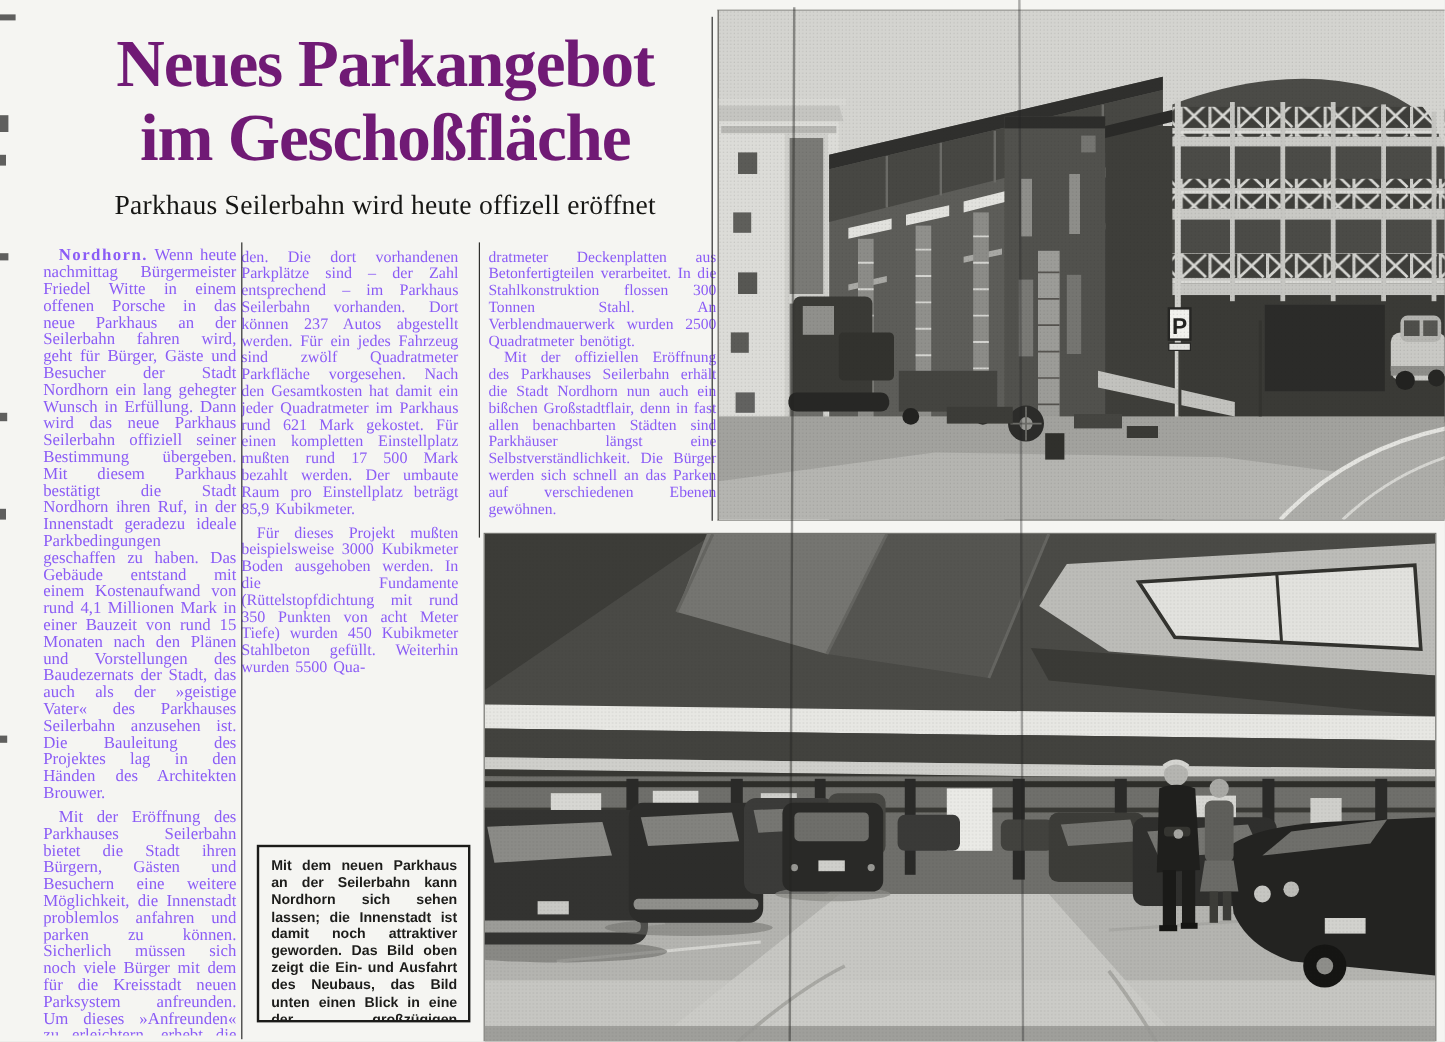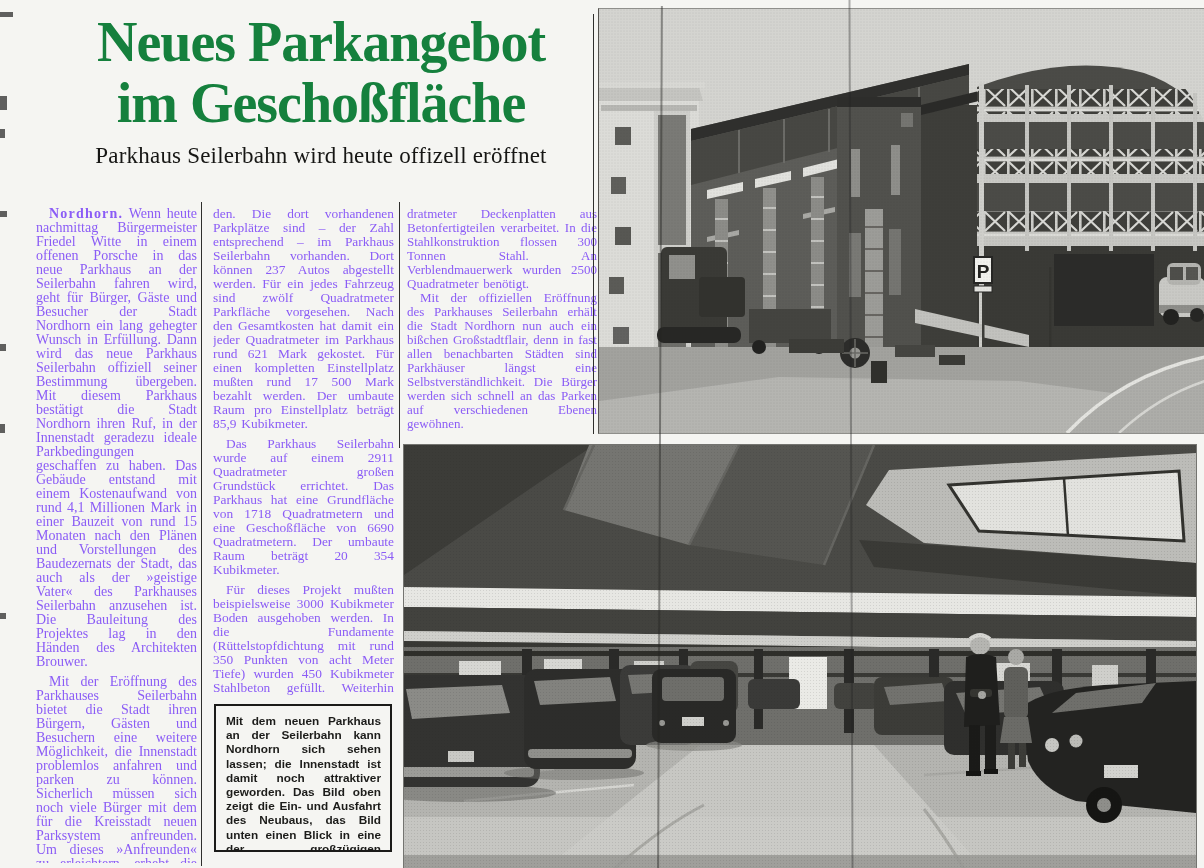--- a/index.html
+++ b/index.html
@@ -1,30 +1,30 @@
 <!DOCTYPE html>
 <html><head>
 <meta charset="utf-8">
 <style>
   html,body{margin:0;padding:0;background:#e8e8e5;}
   .page{position:relative;width:1204px;height:868px;background:#f5f5f2;overflow:hidden;
         font-family:"Liberation Serif",serif;color:#1f1f1d;}
   
   .headline-block{position:absolute;left:40px;top:12px;width:562px;text-align:center;}
-  .headline{margin:0;font-weight:bold;font-size:56px;line-height:61px;letter-spacing:-1px;color:#15803d;}
+  .headline{margin:12px;font-weight:bold;font-size:56px;line-height:61px;letter-spacing:-1px;color:#701a75;}
   .headline span{display:block;}
   .subheadline{margin-top:9px;font-weight:normal;font-size:23px;letter-spacing:.2px;color:#16161_4;color:#161614;}
   
   .col{position:absolute;top:207px;text-align:justify;font-size:13.4px;line-height:14px;
        overflow:hidden;word-spacing:1.5px;color:#8b5cf6;}
   .col p{margin:0;}
   .col p.sp{margin-top:6px;}
   .col p.indent{text-indent:13px;}
   .col1{left:36px;width:161px;height:656px;font-size:14px;}
-  .col2{left:213px;width:181px;height:490px;}
+  .col2{left:201px;width:181px;height:490px;}
   .col3{left:407px;width:190px;height:232px;font-size:13px;}
   .lead{font-weight:bold;letter-spacing:1.2px;}
   
   .caption-box{position:absolute;left:214px;top:704px;width:178px;height:148px;box-sizing:border-box;
        border:2.5px solid #1b1b19;padding:8px 9px 5px 10px;overflow:hidden;
        font-family:"Liberation Sans",sans-serif;font-weight:bold;font-size:11.8px;line-height:14.2px;
        text-align:justify;color:#1c1c1a;background:#f5f5f2;}
   
   .vrule{position:absolute;width:1px;background:#2f2f2d;}
   .rule-1{left:201px;top:202px;height:664px;}
@@ -52,21 +52,20 @@
   </div>
 
   <div class="col col1">
     <p class="indent"><span class="lead">Nordhorn.</span><span> Wenn heute nachmittag Bürgermeister Friedel Witte in einem offenen Porsche in das neue Parkhaus an der Seilerbahn fahren wird, geht für Bürger, Gäste und Besucher der Stadt Nordhorn ein lang gehegter Wunsch in Erfüllung. Dann wird das neue Parkhaus Seilerbahn offiziell seiner Bestimmung übergeben. Mit diesem Parkhaus bestätigt die Stadt Nordhorn ihren Ruf, in der Innenstadt geradezu ideale Parkbedingungen geschaffen zu haben. Das Gebäude entstand mit einem Kostenaufwand von rund 4,1 Millionen Mark in einer Bauzeit von rund 15 Monaten nach den Plänen und Vorstellungen des Baudezernats der Stadt, das auch als der »geistige Vater« des Parkhauses Seilerbahn anzusehen ist. Die Bauleitung des Projektes lag in den Händen des Architekten Brouwer.</span></p>
     <p class="sp indent">Mit der Eröffnung des Parkhauses Seilerbahn bietet die Stadt ihren Bürgern, Gästen und Besuchern eine weitere Möglichkeit, die Innenstadt problemlos anfahren und parken zu können. Sicherlich müssen sich noch viele Bürger mit dem für die Kreisstadt neuen Parksystem anfreunden. Um dieses »Anfreunden« zu erleichtern, erhebt die Stadt vorerst keine Parkgebühren im Parkhaus Seilerbahn.</p>
 
   </div>
 
   <div class="col col2">
     <p>den. Die dort vorhandenen Parkplätze sind – der Zahl entsprechend – im Parkhaus Seilerbahn vorhanden. Dort können 237 Autos abgestellt werden. Für ein jedes Fahrzeug sind zwölf Quadratmeter Parkfläche vorgesehen. Nach den Gesamtkosten hat damit ein jeder Quadratmeter im Parkhaus rund 621 Mark gekostet. Für einen kompletten Einstellplatz mußten rund 17 500 Mark bezahlt werden. Der umbaute Raum pro Einstellplatz beträgt 85,9 Kubikmeter.</p>
-    <p class="sp indent">Das Parkhaus Seilerbahn wurde auf einem 2911 Quadratmeter großen Grundstück errichtet. Das Parkhaus hat eine Grundfläche von 1718 Quadratmetern und eine Geschoßfläche von 6690 Quadratmetern. Der umbaute Raum beträgt 20 354 Kubikmeter.</p>
     <p class="sp indent">Für dieses Projekt mußten beispielsweise 3000 Kubikmeter Boden ausgehoben werden. In die Fundamente (Rüttelstopfdichtung mit rund 350 Punkten von acht Meter Tiefe) wurden 450 Kubikmeter Stahlbeton gefüllt. Weiterhin wurden 5500 Qua-</p>
   </div>
 
   <div class="col col3">
     <p>dratmeter Deckenplatten aus Betonfertigteilen verarbeitet. In die Stahlkonstruktion flossen 300 Tonnen Stahl. An Verblendmauerwerk wurden 2500 Quadratmeter benötigt.</p>
     <p class="indent">Mit der offiziellen Eröffnung des Parkhauses Seilerbahn erhält die Stadt Nordhorn nun auch ein bißchen Großstadtflair, denn in fast allen benachbarten Städten sind Parkhäuser längst eine Selbstverständlichkeit. Die Bürger werden sich schnell an das Parken auf verschiedenen Ebenen gewöhnen.</p>
   </div>
 
   <div class="caption-box">
     <span>Mit dem neuen Parkhaus an der Seilerbahn kann Nordhorn sich sehen lassen; die Innenstadt ist damit noch attraktiver geworden. Das Bild oben zeigt die Ein- und Ausfahrt des Neubaus, das Bild unten einen Blick in eine der großzügigen Parkebenen.</span>

